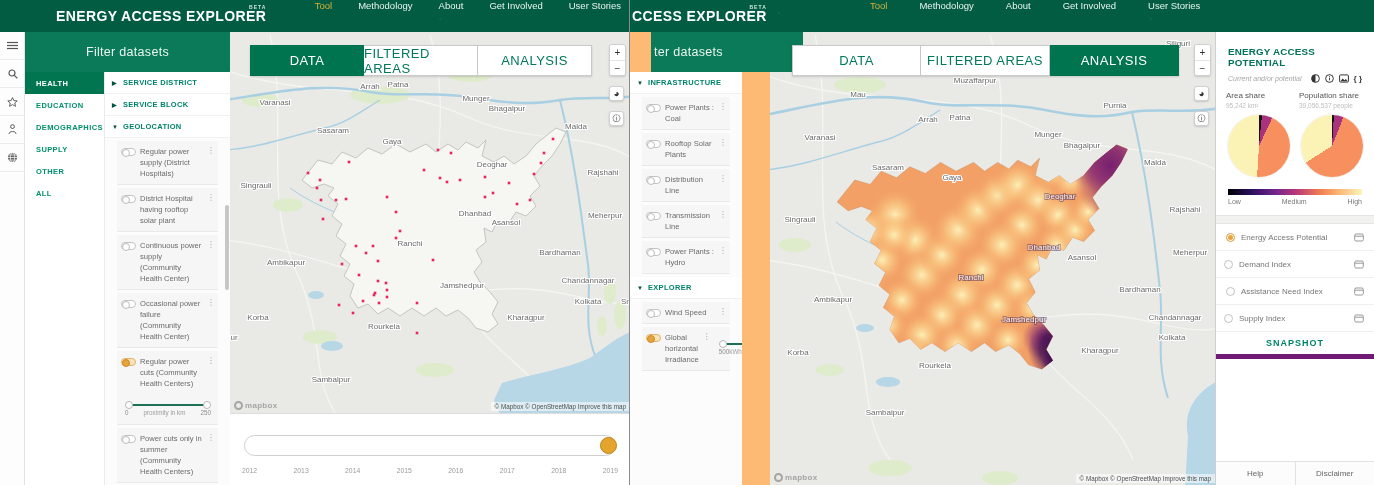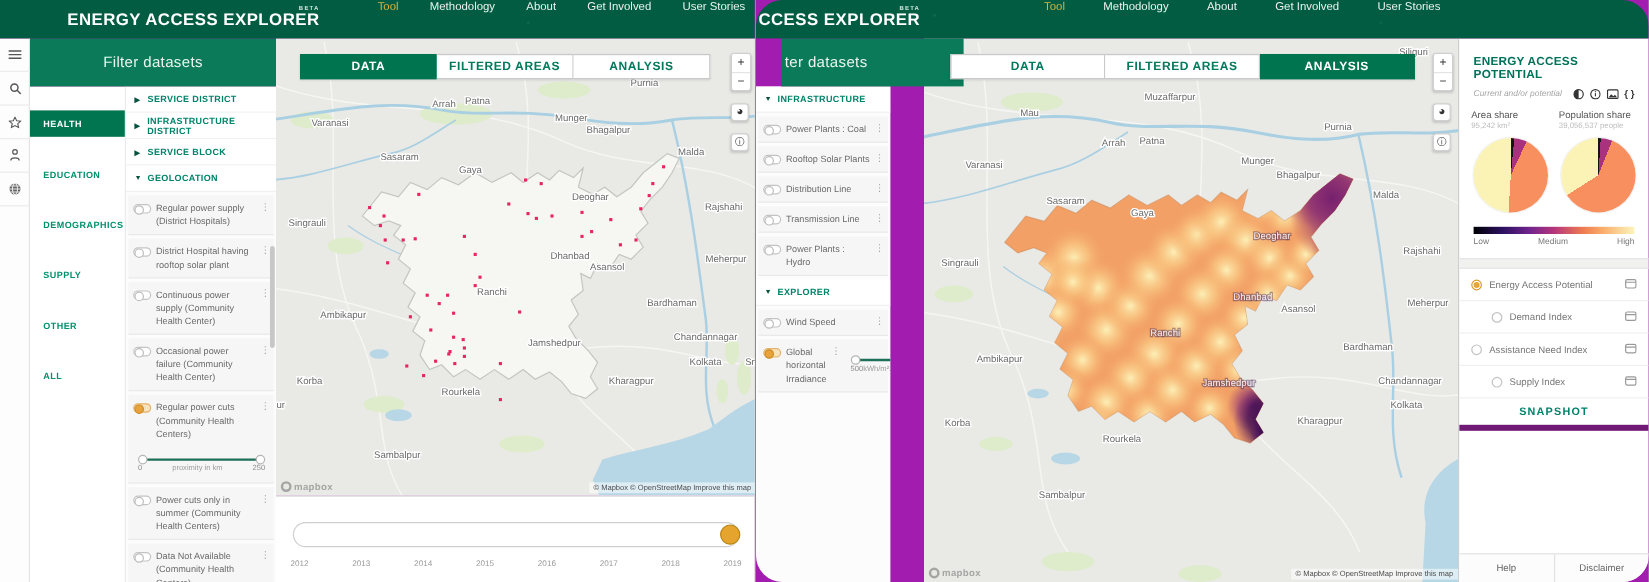--- a/index.html
+++ b/index.html
@@ -1,21 +1,21 @@
 <!DOCTYPE html>
 <html><head>
 <meta charset="utf-8">
 <style>
   * { margin:0; padding:0; box-sizing:border-box; }
   html,body { background:#cfcfcf; }
   body { font-family:"Liberation Sans", sans-serif; }
-  .app { position:relative; width:1374px; height:485px; background:#a21caf; overflow:hidden; }
+  .app { position:relative; width:1374px; height:485px; background:#fdba74; overflow:hidden; }
   .shot { position:absolute; top:0; height:485px; overflow:hidden; }
   .shot-left { left:0; width:630px; border-right:1px solid #8a8a8a; }
-  .shot-right { left:630px; width:744px;border-radius:22px; }
+  .shot-right { left:630px; width:744px; }
 
   
   .topbar { position:absolute; top:0; left:0; right:0; height:32px; background:#015c42;
             background-image:radial-gradient(circle at 20% 40%, rgba(255,255,255,.06) 1px, transparent 1.5px),
                              radial-gradient(circle at 70% 60%, rgba(255,255,255,.05) 1px, transparent 1.5px);
             display:flex; align-items:center; z-index:30; }
   .logo-wrap { color:#fff; font-weight:bold; font-size:14px; letter-spacing:.4px; white-space:nowrap; position:relative; }
   .shot-left .logo-wrap { margin-left:56px; }
   .shot-right .logo-wrap { margin-left:2px; }
   .beta { font-size:5px; letter-spacing:1px; position:absolute; top:-4px; right:0; color:#cfe4da; }
@@ -30,29 +30,29 @@
   .rail-btn { width:25px; height:28px; display:flex; align-items:center; justify-content:center; border-bottom:1px solid #ececec; cursor:pointer; color:#555; }
   .rail-btn svg { display:block; }
 
   
   .filter-head { position:absolute; top:32px; height:40px; background:#0b7a59; color:#eaf5ef; z-index:6;
                  display:flex; align-items:center; font-size:12.5px; font-weight:300; letter-spacing:.3px; }
   .shot-left .filter-head { left:25px; width:205px; justify-content:center; }
   .shot-right .filter-head { left:0; width:152px; padding-left:3px;margin-left:21px; }
   .cats { position:absolute; top:72px; left:25px; width:80px; bottom:0; background:#fff; border-right:1px solid #ebebeb; }
   .cat { height:22px; display:flex; align-items:center; padding-left:11px; font-size:7.5px; font-weight:bold; letter-spacing:.4px;
-         color:#00916d; cursor:pointer;margin-top:20px; }
+         color:#00916d; cursor:pointer; }
   .cat.active { background:#00754f; color:#fff; }
   .dslist { position:absolute; top:72px; bottom:0; background:#fcfcfc; overflow:hidden; }
   .shot-left .dslist { left:105px; width:125px; }
   .shot-right .dslist { left:0; width:112px; }
   .grp { height:22px; display:flex; align-items:center; gap:5px; padding-left:7px; font-size:7.5px; font-weight:bold;
          letter-spacing:.3px; color:#00836b; cursor:pointer; background:#fff; border-bottom:1px solid #f1f1f1; }
   .tri { font-size:6px; color:#00543d; width:6px; }
-  .ds-card { background:#f6f6f6; border-bottom:1px solid #e9e9e9; margin:3px 2px; padding:5px 3px 5px 4px; display:flex; gap:4px; cursor:pointer; }
+  .ds-card { background:#f6f6f6; border-bottom:1px solid #e9e9e9; margin:3px 12px; padding:5px 3px 5px 4px; display:flex; gap:4px; cursor:pointer; }
   .ds-main { display:flex; gap:4px; width:100%; }
   .ds-label { font-size:7.6px; color:#6b6b6b; line-height:1.45; flex:1; }
   .kebab { color:#9a9a9a; font-size:8px; line-height:1; padding-top:1px; cursor:pointer; }
   .toggle { width:15px; height:8px; border:1px solid #c3c3c3; border-radius:5px; background:#fff; position:relative; flex:none; margin-top:2px; cursor:pointer; }
   .toggle .tg-knob { position:absolute; left:0; top:-0.5px; width:8px; height:8px; border-radius:50%; background:#fff; border:1px solid #bdbdbd; }
   .toggle.on { border-color:#e3b269; background:#f8e3bd; }
   .toggle.on .tg-knob { background:#e8a33d; border-color:#cd8c27; }
   .mslider { padding:7px 4px 3px 4px; }
   .msl-track { position:relative; height:2px; background:#1d6f57; border-radius:2px; margin:4px 4px 3px 4px; }
   .msl-knob { position:absolute; top:-3.5px; width:8px; height:8px; background:#fff; border:1px solid #b5b5b5; border-radius:50%; cursor:pointer; }
@@ -63,21 +63,21 @@
   .shot-left .scrollthumb { left:225px; top:205px; height:85px; }
 
   
   .mapwrap { position:absolute; top:32px; background:#e9e9e6; overflow:hidden; }
   .shot-left .mapwrap { left:230px; width:400px; height:381px; }
   .shot-right .mapwrap { left:140px; width:445px; height:453px; }
   .maplayer { position:absolute; inset:0; cursor:grab; }
   .tabs { position:absolute; top:13px; display:flex; z-index:10; box-shadow:0 1px 2px rgba(0,0,0,.15); }
   .shot-left .tabs { left:20px; }
   .shot-right .tabs { left:22px; }
-  .tab { height:21px; display:flex; align-items:center; justify-content:center; font-size:10px; font-weight:bold; letter-spacing:.5px;
+  .tab { height:31px; display:flex; align-items:center; justify-content:center; font-size:13px; font-weight:normal; letter-spacing:.5px;
          background:#fff; color:#00795c; border:1px solid #c9c9c9; border-left:none; cursor:pointer; }
   .tab:first-child { border-left:1px solid #c9c9c9; }
   .shot-left .tab { width:114px; } .shot-right .tab { width:129px; }
   .tab.active { background:#00734f; border-color:#00734f; color:#fff; }
   .mapctl { position:absolute; right:4px; top:12px; z-index:10; display:flex; flex-direction:column; gap:2px; }
   .ctl-grp { display:flex; flex-direction:column; border:1px solid #d0d0d0; border-radius:3px; overflow:hidden; background:#fff; box-shadow:0 1px 2px rgba(0,0,0,.15); }
   .ctl-btn { width:15px; height:15px; display:flex; align-items:center; justify-content:center; background:#fff; font-size:10px;
              color:#333; cursor:pointer; border:none; }
   .ctl-grp .ctl-btn + .ctl-btn { border-top:1px solid #e4e4e4; }
   .ctl-single { margin-top:8px; border:1px solid #d0d0d0; border-radius:3px; background:#fff; box-shadow:0 1px 2px rgba(0,0,0,.15); }
@@ -101,21 +101,21 @@
   .shares { display:flex; padding:0 10px; gap:8px; }
   .share { flex:1; text-align:left; }
   .sh-label { font-size:8px; color:#555; }
   .sh-value { font-size:6.5px; color:#bdbdbd; margin:2px 0 6px 0; }
   .pie { width:62px; height:62px; border-radius:50%; margin:0 auto; box-shadow:0 0 0 1px rgba(0,0,0,.06); }
   .gradbar { margin:12px 12px 3px 12px; height:6px;
              background:linear-gradient(90deg,#000004,#2c1160 18%,#71258d 35%,#b5357b 50%,#ee7b51 68%,#faac6a 80%,#fcf5bd 100%); }
   .gradlabels { display:flex; justify-content:space-between; margin:0 12px; font-size:7px; color:#777; }
   .rp-sep { height:9px; background:#f1f1f0; border-top:1px solid #e6e6e6; border-bottom:1px solid #e6e6e6; margin-top:10px; }
   .idx { display:flex; align-items:center; gap:6px; padding:0 10px; height:27px; border-bottom:1px solid #f0f0f0; cursor:pointer; }
-  .idx.indent { padding-left:27px; }
+  .idx.indent { padding-left:8px; }
   .radio { width:9px; height:9px; border-radius:50%; border:1px solid #c2c2c2; background:#fff; flex:none; position:relative; }
   .radio.sel { border-color:#d79a30; }
   .radio.sel::after { content:""; position:absolute; inset:1px; border-radius:50%; background:#e8a33d; }
   .idx-label { flex:1; font-size:8px; color:#777; }
   .snapshot { height:27px; display:flex; align-items:center; justify-content:center; font-size:9px; font-weight:bold; letter-spacing:1px;
               color:#00836b; border-bottom:5px solid #701a75; cursor:pointer; }
   .pfoot { position:absolute; left:0; right:0; bottom:0; height:24px; display:flex; border-top:1px solid #e2e2e2; background:#fcfcfc; }
   .pfoot-cell { flex:1; display:flex; align-items:center; justify-content:center; font-size:8px; color:#666; cursor:pointer; }
   .pfoot-cell + .pfoot-cell { border-left:1px solid #e2e2e2; }
 
@@ -189,24 +189,20 @@
         <div class="cat">EDUCATION</div>
         <div class="cat">DEMOGRAPHICS</div>
         <div class="cat">SUPPLY</div>
         <div class="cat">OTHER</div>
         <div class="cat">ALL</div>
       </div>
     <div class="dslist" id="dsLeft">
         <div class="grp">
           <span class="tri">▶</span>
           <span>SERVICE DISTRICT</span>
-        </div>
-        <div class="grp">
-          <span class="tri">▶</span>
-          <span>INFRASTRUCTURE DISTRICT</span>
         </div>
         <div class="grp">
           <span class="tri">▶</span>
           <span>SERVICE BLOCK</span>
         </div>
         <div class="grp">
           <span class="tri">▼</span>
           <span>GEOLOCATION</span>
         </div>
         <div class="ds-card">

